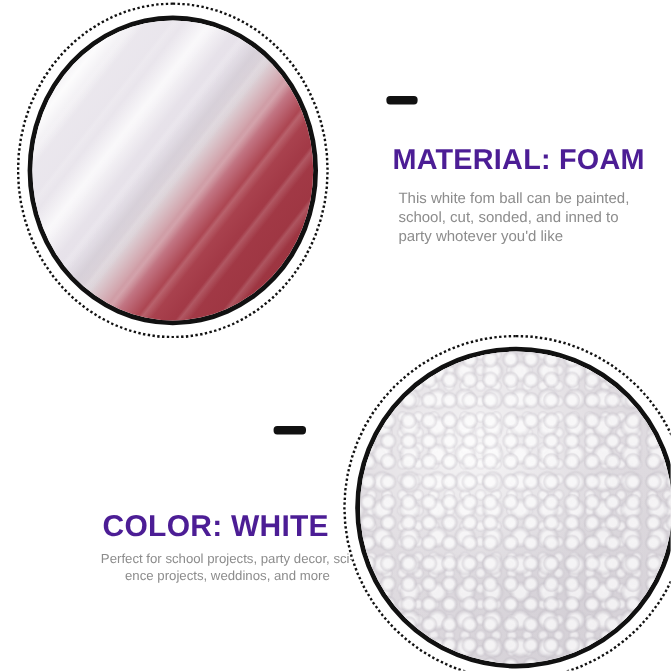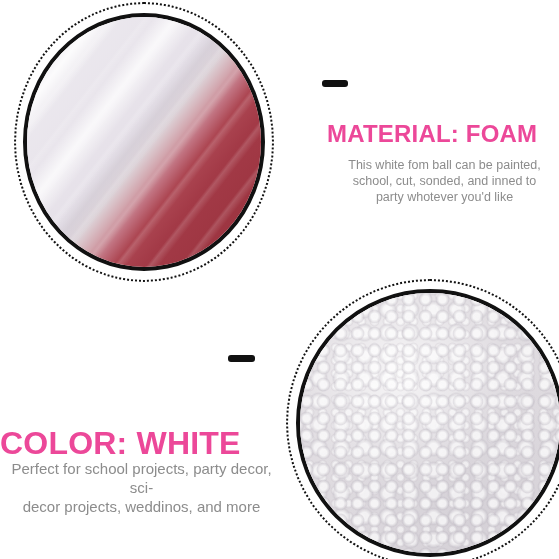--- a/index.html
+++ b/index.html
@@ -123,21 +123,21 @@
 
   
   .dash {
     position: absolute;
     background: #111111;
     border-radius: 3px;
   }
   .headline {
     position: absolute;
     font-weight: bold;
-    color: #ec4899;
+    color: #4c1d95;
     letter-spacing: 0.2px;
     white-space: nowrap;
   }
   .body-copy {
     position: absolute;
     color: #8c8c8c;
     line-height: 1.28;
   }
 </style>
 </head>
@@ -149,35 +149,35 @@
     <div class="dotted-ring"></div>
     <div class="ball-frame" style="left:9px; top:11px; width:242px; height:258px;">
       <div class="ball-img red-white"></div>
     </div>
   </div>
 
   <div class="dash" style="left:322px; top:80px; width:26px; height:7px;"></div>
 
   <div class="headline" style="left:327px; top:120px; font-size:24px;">MATERIAL: FOAM</div>
 
-  <div class="body-copy" style="left:332px; top:157px; width:225px; font-size:12.5px;text-align:center;">
+  <div class="body-copy" style="left:332px; top:157px; width:225px; font-size:12.5px;">
     <div>This white fom ball can be painted,</div>
     <div>school, cut, sonded, and inned to</div>
     <div>party whotever you'd like</div>
   </div>
 
   <div class="ball-wrap" style="left:286px; top:279px; width:288px; height:288px;">
     <div class="dotted-ring"></div>
     <div class="ball-frame" style="left:10px; top:10px; width:268px; height:268px;">
       <div class="ball-img white-foam"></div>
     </div>
   </div>
 
   <div class="dash" style="left:228px; top:355px; width:27px; height:7px;"></div>
 
-  <div class="headline" style="left:0px; top:425px; width:274px; text-align:left; font-size:32px;">COLOR: WHITE</div>
+  <div class="headline" style="left:0px; top:425px; width:274px; text-align:right; font-size:25px;">COLOR: WHITE</div>
 
-  <div class="body-copy" style="left:0px; top:459px; width:283px; font-size:15px; text-align:center;">
+  <div class="body-copy" style="left:0px; top:459px; width:283px; font-size:11px; text-align:center;padding-left:48px;">
     <div>Perfect for school projects, party decor, sci-</div>
-    <div>decor projects, weddinos, and more</div>
+    <div>ence projects, weddinos, and more</div>
   </div>
 
 </div>
 
 </body></html>

